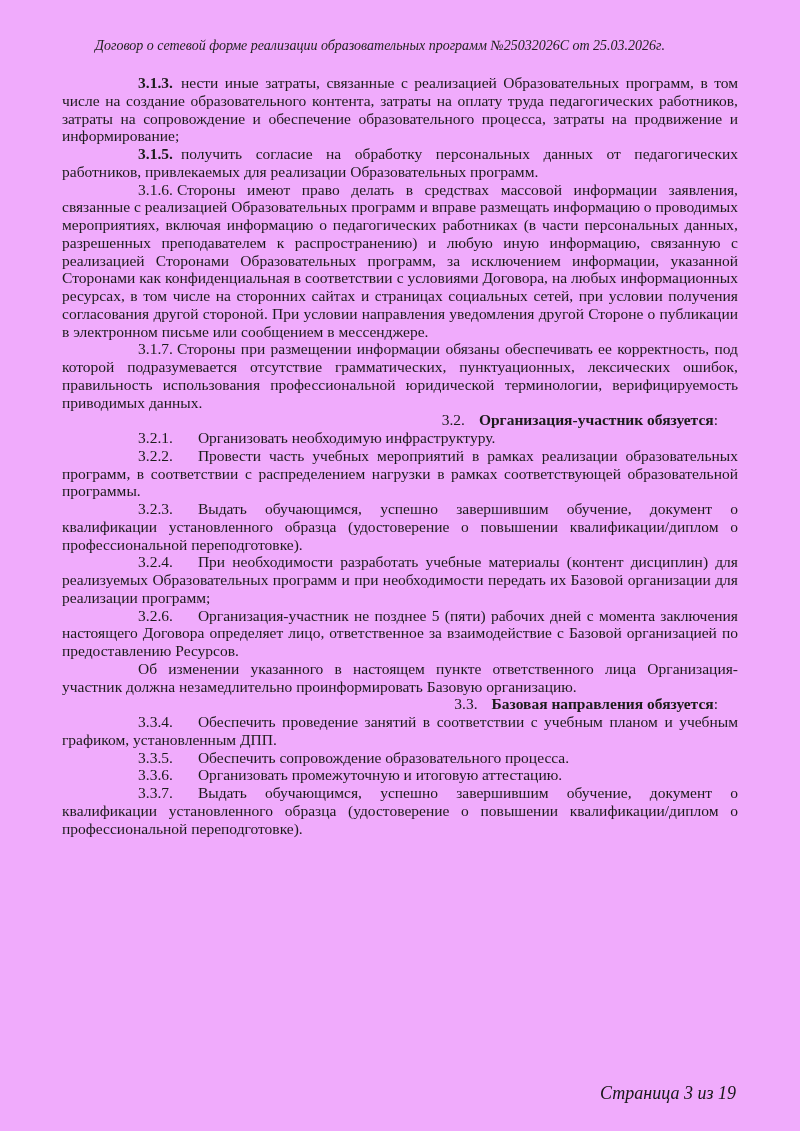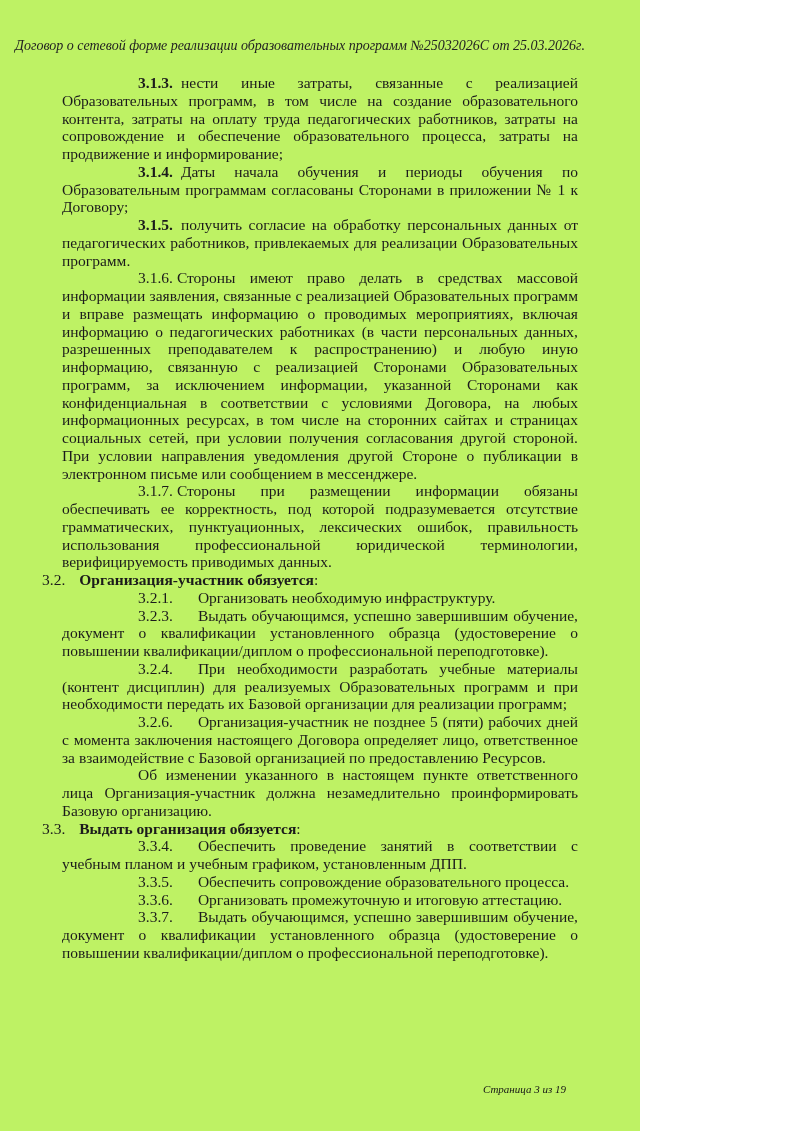--- a/index.html
+++ b/index.html
@@ -1,18 +1,18 @@
 <!DOCTYPE html>
 <html lang="ru"><head>
 <meta charset="utf-8">
 <style>
   html, body { margin: 0; padding: 0; background: #ffffff; }
   .page {
-    width: 640px; height: 1131px;
-    background: #bef264;
+    width: 800px; height: 1131px;
+    background: #f0abfc;
     position: relative; overflow: hidden;
     font-family: "Liberation Serif", serif;
     color: #1b1b1b;
   }
   .hdr {
     margin: 0; padding-top: 38px;
     text-align: center;
     font-style: italic;
     font-size: 14px; line-height: 16px;
     position: relative; left: -20px;
@@ -24,68 +24,68 @@
     font-size: 15.5px;
     line-height: 17.75px;
     text-align: justify;
   }
   p.para { margin: 0; text-indent: 76px; }
   .num-md { margin-right: 8px; font-weight: bold; }
   .num-sm { margin-right: 4px; }
   .num-lg { margin-right: 25px; }
   p.heading {
     margin: 0; text-indent: 0;
-    text-align: left;
+    text-align: right;
     position: relative; left: -20px;
   }
   .heading .hnum { margin-right: 14px; }
   .heading .ttl { font-weight: bold; }
   .mt-lg { margin-top: 26px; }
   .mt-sm { margin-top: 9px; }
   .ftr {
-    position: absolute; top: 1083px; right: 74px;
+    position: absolute; top: 1083px; right: 64px;
     font-style: italic;
-    font-size: 11px;
+    font-size: 18px;
     color: #161616;
   }
 </style>
 </head>
 <body>
 
 <div class="page">
 
   <p class="hdr">Договор о сетевой форме реализации образовательных программ №25032026С от 25.03.2026г.</p>
 
   <div class="body">
 
     <p class="para"><span class="num-md">3.1.3.</span><span>нести иные затраты, связанные с реализацией Образовательных программ, в том числе на создание образовательного контента, затраты на оплату труда педагогических работников, затраты на сопровождение и обеспечение образовательного процесса, затраты на продвижение и информирование;</span></p>
 
-    <p class="para"><span class="num-md">3.1.4.</span><span>Даты начала обучения и периоды обучения по Образовательным программам согласованы Сторонами в приложении № 1 к Договору;</span></p>
 
     <p class="para"><span class="num-md">3.1.5.</span><span>получить согласие на обработку персональных данных от педагогических работников, привлекаемых для реализации Образовательных программ.</span></p>
 
     <p class="para"><span class="num-sm">3.1.6.</span><span>Стороны имеют право делать в средствах массовой информации заявления, связанные с реализацией Образовательных программ и вправе размещать информацию о проводимых мероприятиях, включая информацию о педагогических работниках (в части персональных данных, разрешенных преподавателем к распространению) и любую иную информацию, связанную с реализацией Сторонами Образовательных программ, за исключением информации, указанной Сторонами как конфиденциальная в соответствии с условиями Договора, на любых информационных ресурсах, в том числе на сторонних сайтах и страницах социальных сетей, при условии получения согласования другой стороной. При условии направления уведомления другой Стороне о публикации в электронном письме или сообщением в мессенджере.</span></p>
 
     <p class="para"><span class="num-sm">3.1.7.</span><span>Стороны при размещении информации обязаны обеспечивать ее корректность, под которой подразумевается отсутствие грамматических, пунктуационных, лексических ошибок, правильность использования профессиональной юридической терминологии, верифицируемость приводимых данных.</span></p>
 
     <p class="heading mt-lg"><span class="hnum">3.2.</span><span class="ttl">Организация-участник обязуется</span><span>:</span></p>
 
     <p class="para"><span class="num-lg">3.2.1.</span><span>Организовать необходимую инфраструктуру.</span></p>
 
+    <p class="para"><span class="num-lg">3.2.2.</span><span>Провести часть учебных мероприятий в рамках реализации образовательных программ, в соответствии с распределением нагрузки в рамках соответствующей образовательной программы.</span></p>
 
     <p class="para"><span class="num-lg">3.2.3.</span><span>Выдать обучающимся, успешно завершившим обучение, документ о квалификации установленного образца (удостоверение о повышении квалификации/диплом о профессиональной переподготовке).</span></p>
 
     <p class="para"><span class="num-lg">3.2.4.</span><span>При необходимости разработать учебные материалы (контент дисциплин) для реализуемых Образовательных программ и при необходимости передать их Базовой организации для реализации программ;</span></p>
 
 
     <p class="para"><span class="num-lg">3.2.6.</span><span>Организация-участник не позднее 5 (пяти) рабочих дней с момента заключения настоящего Договора определяет лицо, ответственное за взаимодействие с Базовой организацией по предоставлению Ресурсов.</span></p>
 
     <p class="para"><span>Об изменении указанного в настоящем пункте ответственного лица Организация-участник должна незамедлительно проинформировать Базовую организацию.</span></p>
 
-    <p class="heading mt-sm"><span class="hnum">3.3.</span><span class="ttl">Выдать организация обязуется</span><span>:</span></p>
+    <p class="heading mt-sm"><span class="hnum">3.3.</span><span class="ttl">Базовая направления обязуется</span><span>:</span></p>
 
 
 
 
     <p class="para"><span class="num-lg">3.3.4.</span><span>Обеспечить проведение занятий в соответствии с учебным планом и учебным графиком, установленным ДПП.</span></p>
 
     <p class="para"><span class="num-lg">3.3.5.</span><span>Обеспечить сопровождение образовательного процесса.</span></p>
 
     <p class="para"><span class="num-lg">3.3.6.</span><span>Организовать промежуточную и итоговую аттестацию.</span></p>
 

